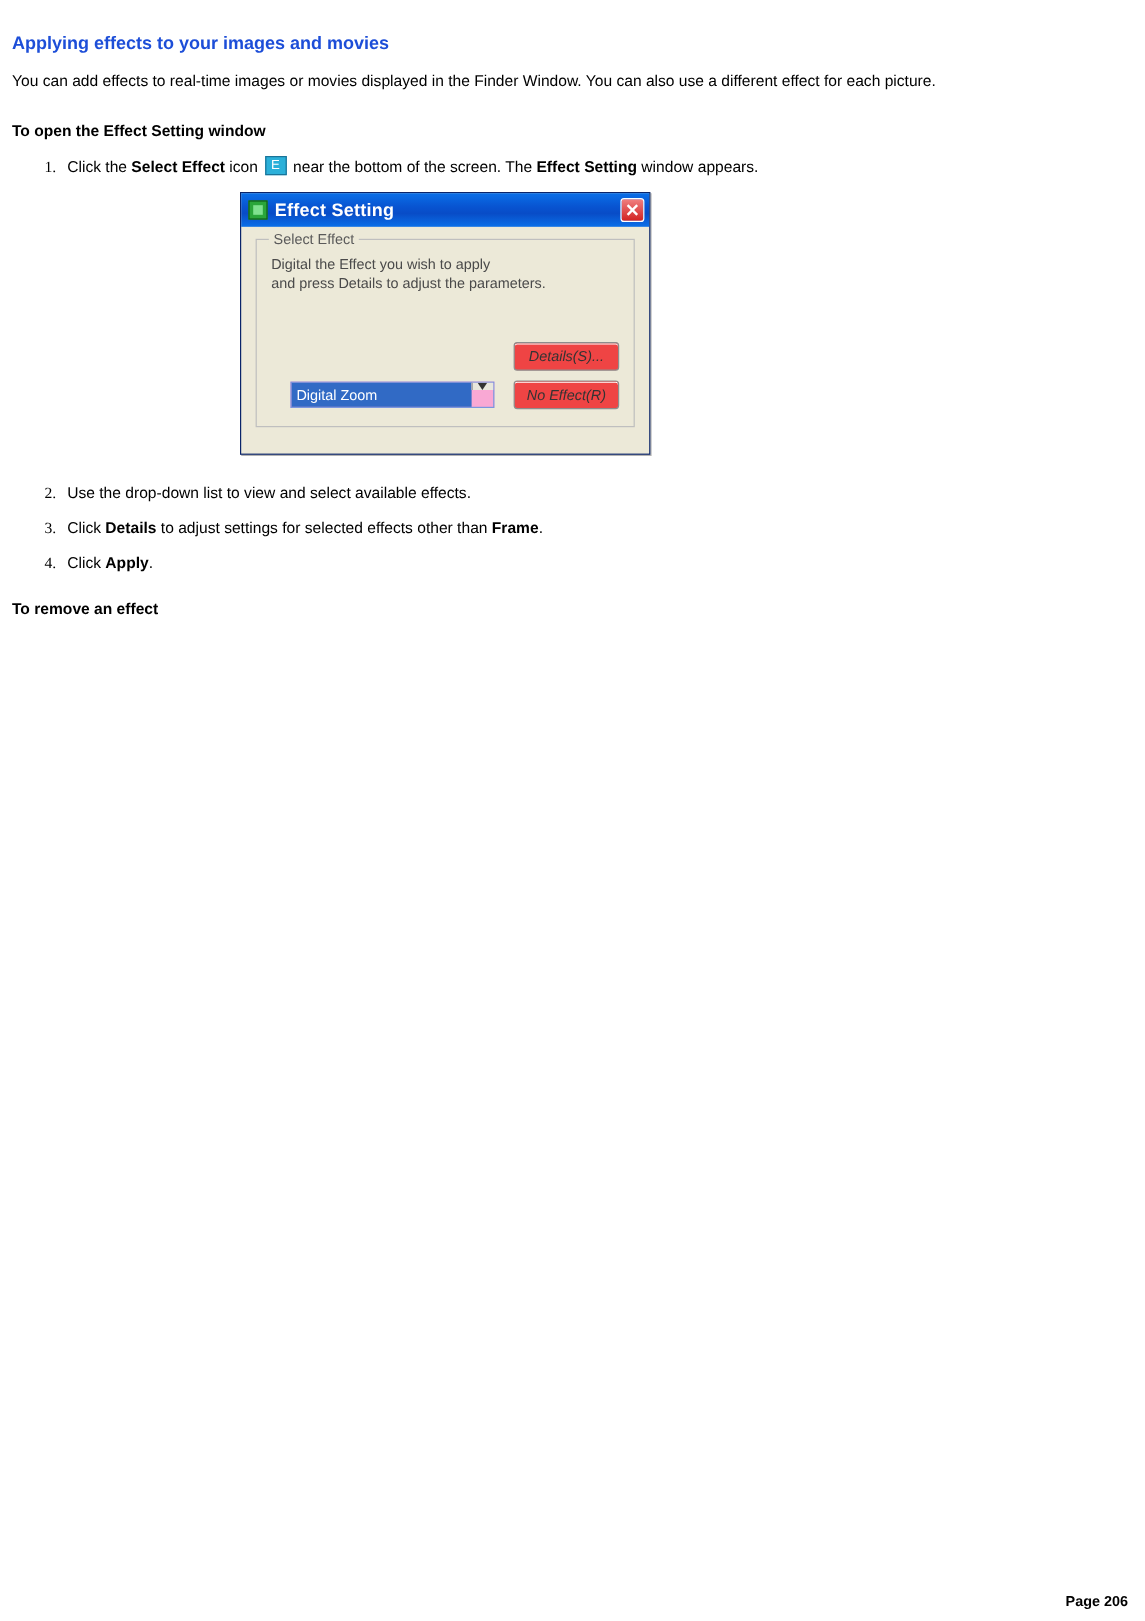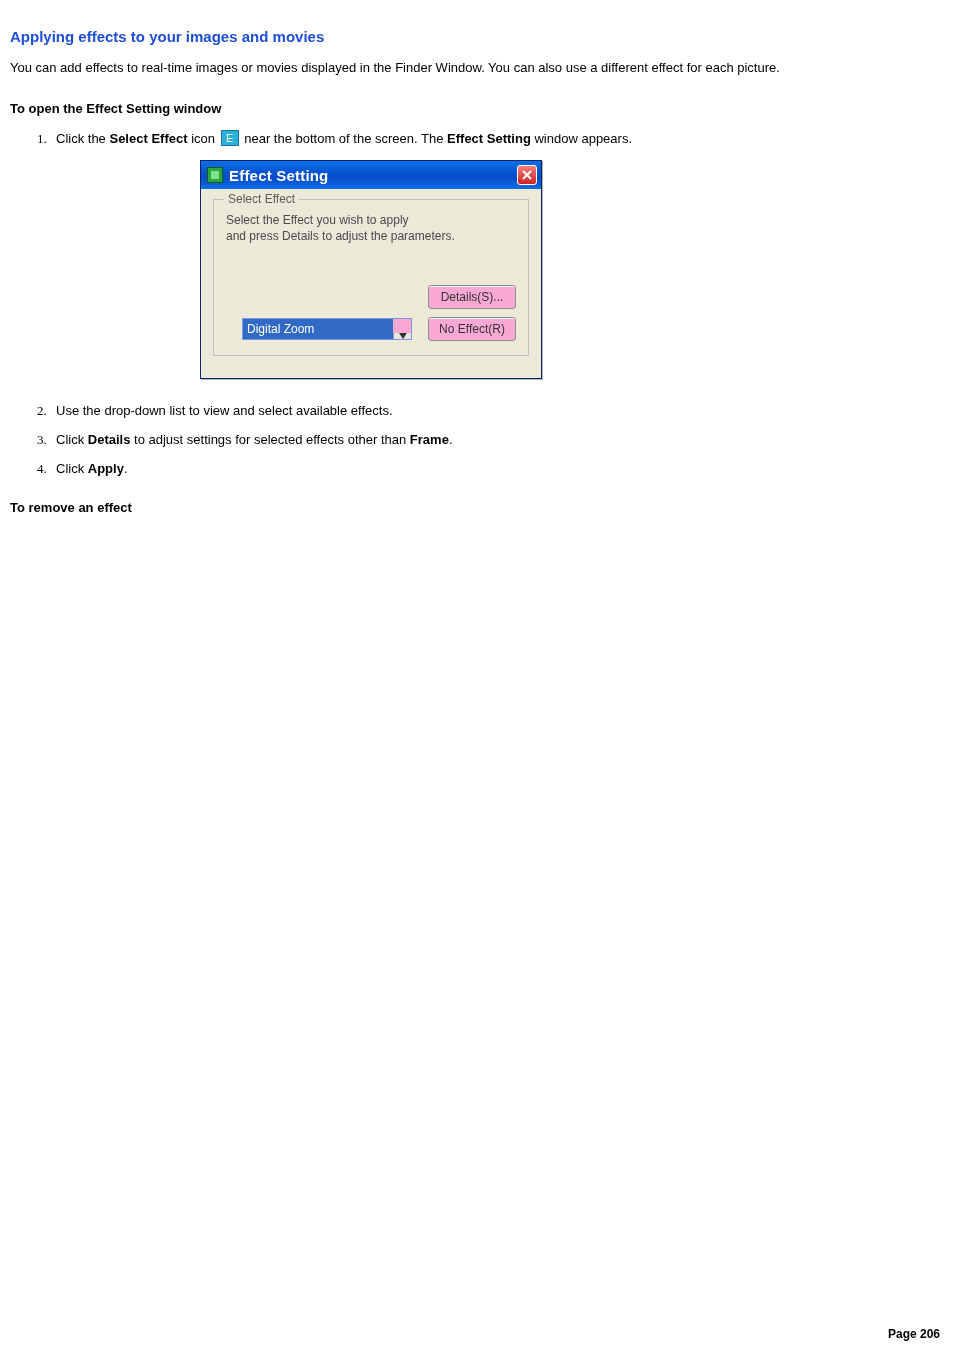--- a/index.html
+++ b/index.html
@@ -148,35 +148,36 @@
     display: flex;
     justify-content: flex-end;
     align-items: center;
     gap: 16px;
     margin-top: 8px;
   }
   .row .spacer { flex: 1; }
   .winbtn {
     min-width: 88px;
     height: 24px;
-    background: #f9a8d4;
+    background: #ef4444;
     border: 1px solid #8d8d8d;
     border-radius: 3px;
     font-size: 12px;
     color: #333;
     padding: 0 10px;
     text-align: center;
     line-height: 22px;
     box-shadow: inset 0 1px 0 #fff;
+    font-style: italic;
   }
   .combo {
     width: 170px;
     height: 22px;
     display: flex;
-    align-items: flex-end;
+    align-items: flex-start;
     background: #f9a8d4;
     border: 1px solid #7a96df;
   }
   .combo .sel {
     flex: 1;
     background: #316ac5;
     color: #fff;
     font-size: 12px;
     line-height: 20px;
     padding: 0 4px;
@@ -256,21 +257,21 @@
             <svg width="12" height="12" viewBox="0 0 12 12">
               <line x1="2" y1="2" x2="10" y2="10" stroke="#fff" stroke-width="2"></line>
               <line x1="10" y1="2" x2="2" y2="10" stroke="#fff" stroke-width="2"></line>
             </svg>
           </div>
         </div>
         <div class="body">
           <div class="groupbox">
             <span class="legend">Select Effect</span>
             <div class="hint">
-              <span>Select the Effect you wish to apply</span><br>
+              <span>Digital the Effect you wish to apply</span><br>
               <span>and press Details to adjust the parameters.</span>
             </div>
             <div class="row">
               <div class="spacer"></div>
               <div class="winbtn">Details(S)...</div>
             </div>
             <div class="row">
               <div class="combo">
                 <div class="sel">Digital Zoom</div>
                 <div class="arrow">

